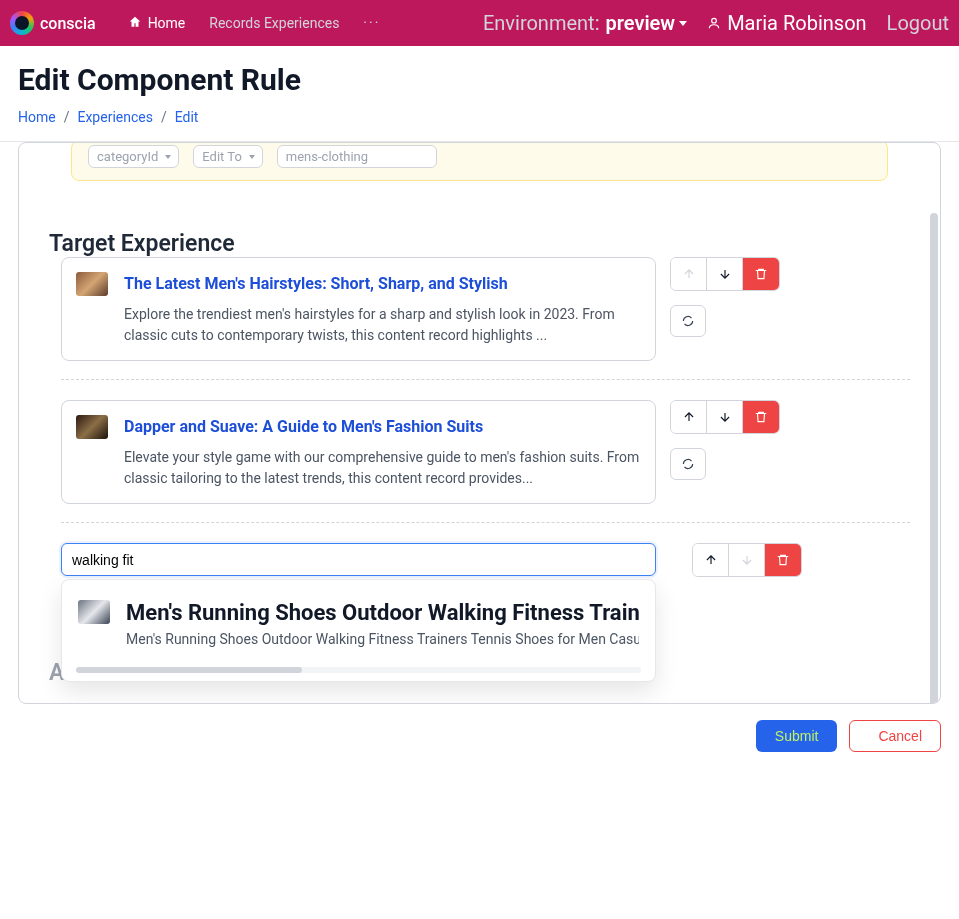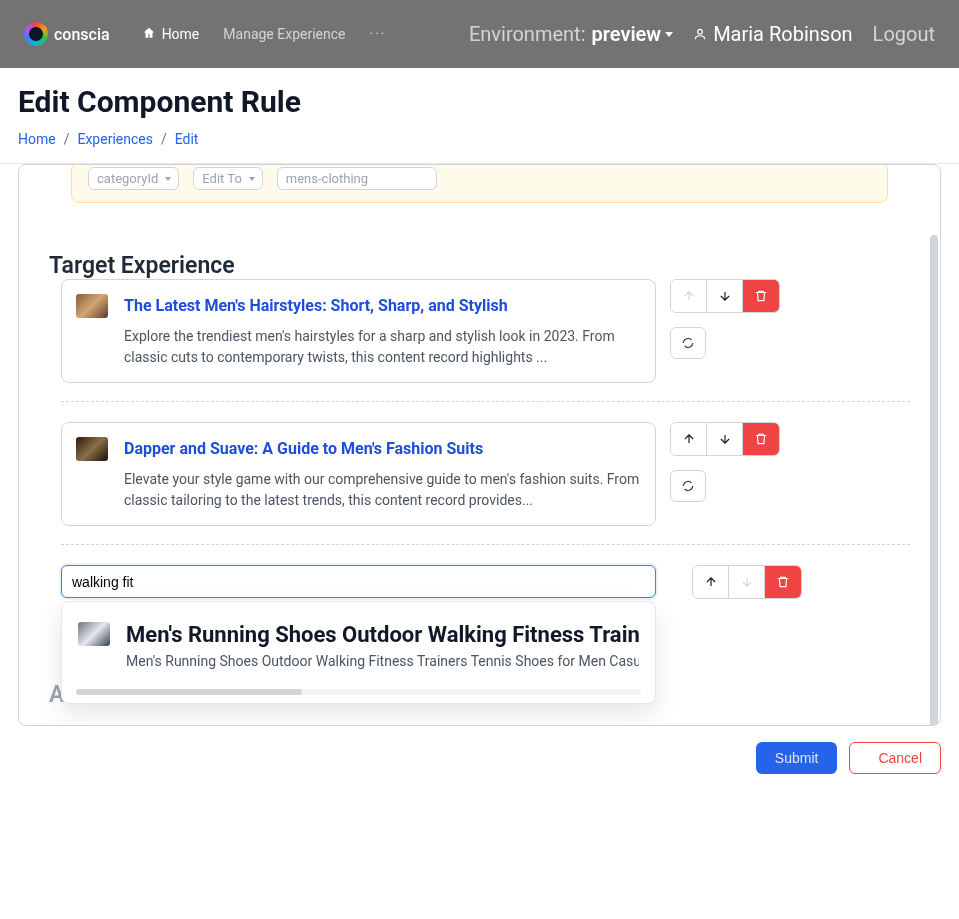--- a/index.html
+++ b/index.html
@@ -11,25 +11,25 @@
       font-family: -apple-system, BlinkMacSystemFont, 'Segoe UI', Roboto, Helvetica, Arial, sans-serif;
       background: #fff;
       color: #1f2937;
       width: 959px;
       height: 919px;
       overflow: hidden;
     }
     
     
     .top-nav {
-      background: #737373;
-      height: 68px;
-      display: flex;
-      align-items: center;
-      padding: 0 24px;
+      background: #be185d;
+      height: 46px;
+      display: flex;
+      align-items: center;
+      padding: 0 10px;
       color: #d1d5db;
     }
     .logo {
       display: flex;
       align-items: center;
       margin-right: 32px;
     }
     .logo-ring {
       width: 24px;
       height: 24px;
@@ -387,21 +387,21 @@
     .btn {
       padding: 7px 18px;
       border-radius: 6px;
       font-size: 14px;
       font-weight: 500;
       cursor: pointer;
       border: 1px solid transparent;
     }
     .btn-primary {
       background: #2563eb;
-      color: #e5e5e5;
+      color: #bef264;
     }
     .btn-danger-outline {
       background: #fff;
       border-color: #ef4444;
       color: #ef4444;
       padding-left: 28px;
     }
   </style>
 </head>
 <body>
@@ -414,21 +414,21 @@
   <div class="nav-links">
     <div class="nav-link active">
       <span class="home-icon">
         <svg viewBox="0 0 24 24">
             <path d="M12 3l9 8h-3v9h-5v-6H11v6H6v-9H3l9-8z"></path>
           </svg>
       </span>
       <span>Home</span>
     </div>
     <div class="nav-link">
-      <span>Manage Experience</span>
+      <span>Records Experiences</span>
     </div>
     <div class="nav-link more-dots">
       <span>···</span>
     </div>
   </div>
   <div class="nav-right">
     <div style="display:flex;gap:6px;align-items:center;">
       <span class="env-label">Environment:</span>
       <span class="env-value">
         <span>preview</span>

